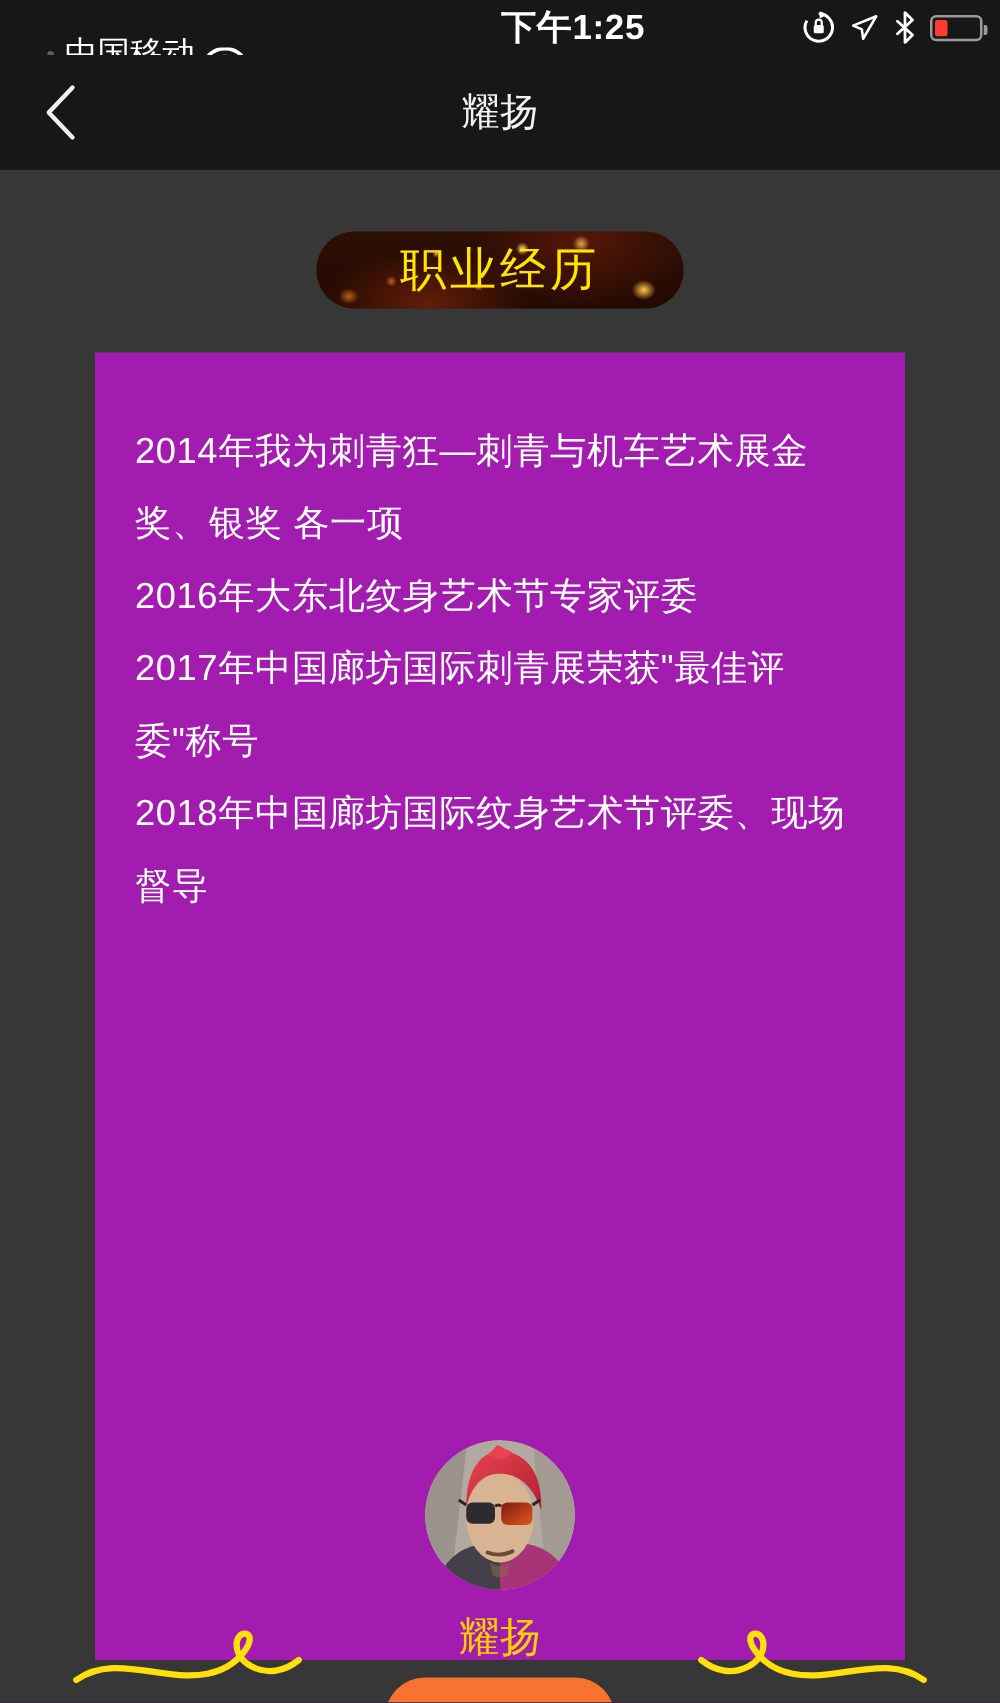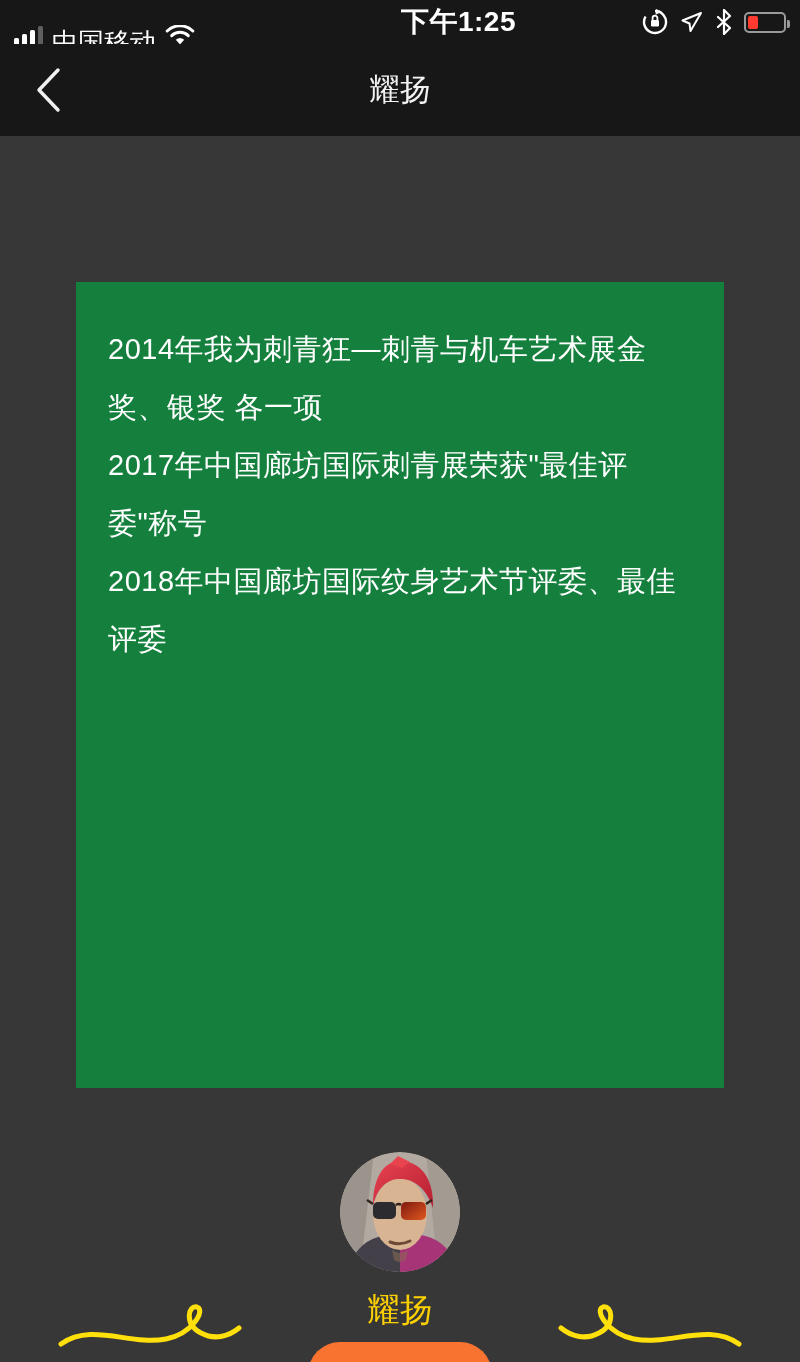--- a/index.html
+++ b/index.html
@@ -7,21 +7,21 @@
   body { font-family:"Liberation Sans","DejaVu Sans",sans-serif; }
   .phone {
     position:relative; width:800px; height:1362px; margin:0 auto;
     background:#373737; overflow:hidden; color:#fff;
   }
   
   .statusbar {
     position:absolute; top:0; left:0; right:0; height:44px;
     background:#171717; display:flex; align-items:center; padding:0 14px;
   }
-  .sb-left { display:flex; align-items:flex-start; gap:9px; width:270px;margin-top:40px; }
+  .sb-left { display:flex; align-items:flex-end; gap:9px; width:270px;margin-top:40px; }
   .sb-center { flex:1; text-align:right; font-size:28px; font-weight:bold; letter-spacing:.5px; }
   .sb-right { display:flex; align-items:center; gap:12px; width:270px; justify-content:flex-end; }
   .carrier { font-size:26px; font-weight:500; }
   .sig { display:flex; align-items:flex-end; gap:3px; height:20px; }
   .sig i { display:block; width:5px; border-radius:1.5px; background:#fff; }
   .sig i:nth-child(1){height:7px;} .sig i:nth-child(2){height:11px;}
   .sig i:nth-child(3){height:15px;} .sig i:nth-child(4){height:19px;background:#5f5f5f;}
   .batt { position:relative; width:42px; height:21px; border:2px solid #9a9a9a; border-radius:5px; }
   .batt .lvl { position:absolute; left:2px; top:2px; bottom:2px; width:10px; background:#ff3b30; border-radius:2px; }
   .batt .tip { position:absolute; right:-6px; top:6px; width:3px; height:8px; background:#9a9a9a; border-radius:0 2px 2px 0; }
@@ -46,22 +46,22 @@
       radial-gradient(12px 10px at 262px 47px, #ffc84d 0%, rgba(255,200,77,0) 80%),
       radial-gradient(10px 8px at 26px 52px, rgba(240,130,40,.7) 0%, rgba(240,130,40,0) 80%),
       radial-gradient(4px 4px at 96px 18px, rgba(255,200,120,.8) 0%, rgba(255,200,120,0) 80%),
       radial-gradient(110px 60px at 30% 95%, rgba(150,45,10,.55), rgba(150,45,10,0) 75%),
       radial-gradient(120px 70px at 72% 15%, rgba(110,30,8,.6), rgba(110,30,8,0) 75%),
       linear-gradient(#2d0d04,#240a03);
   }
   .banner-text { font-size:37px; color:#ffe600; letter-spacing:3px; }
   
   .exp-box {
-    position:absolute; top:282px; left:76px; width:648px; height:806px;
-    background:#15803d; padding:38px 32px 0 32px; overflow:hidden;
+    position:absolute; top:282px; left:76px; width:648px; height:1046px;
+    background:#a21caf; padding:50px 32px 0 32px; overflow:hidden;
   }
   .exp-list { list-style:none; }
   .exp-list li { font-size:29px; line-height:58px; color:#fff; letter-spacing:.5px; }
   
   .avatar {
     position:absolute; top:1152px; left:50%; transform:translateX(-50%);
     width:120px; height:120px; border-radius:50%; overflow:hidden;
   }
   .profile-name {
     position:absolute; top:1288px; left:0; right:0; text-align:center;
@@ -120,27 +120,31 @@
 
   <div class="navbar">
     <div class="back-btn">
       <svg width="26" height="46" viewBox="0 0 26 46">
         <polyline points="23,3 4,23 23,43" stroke="#f0f0f0" stroke-width="3.5" fill="none" stroke-linecap="round" stroke-linejoin="round"></polyline>
       </svg>
     </div>
     <div class="nav-title">耀扬</div>
   </div>
 
+  <div class="banner">
+    <span class="banner-text">职业经历</span>
+  </div>
 
   <div class="exp-box">
     <ul class="exp-list">
 
     <li>2014年我为刺青狂—刺青与机车艺术展金奖、银奖 各一项</li>
+        <li>2016年大东北纹身艺术节专家评委</li>
         <li>2017年中国廊坊国际刺青展荣获"最佳评委"称号</li>
-        <li>2018年中国廊坊国际纹身艺术节评委、最佳评委</li>
+        <li>2018年中国廊坊国际纹身艺术节评委、现场督导</li>
       </ul>
   </div>
 
   <div class="avatar">
     <svg width="120" height="120" viewBox="0 0 120 120">
       <defs>
         <clipPath id="av-clip">
             <circle cx="60" cy="60" r="60"></circle>
           </clipPath>
         <linearGradient id="hair-g" x1="0" y1="0" x2="1" y2="1">

